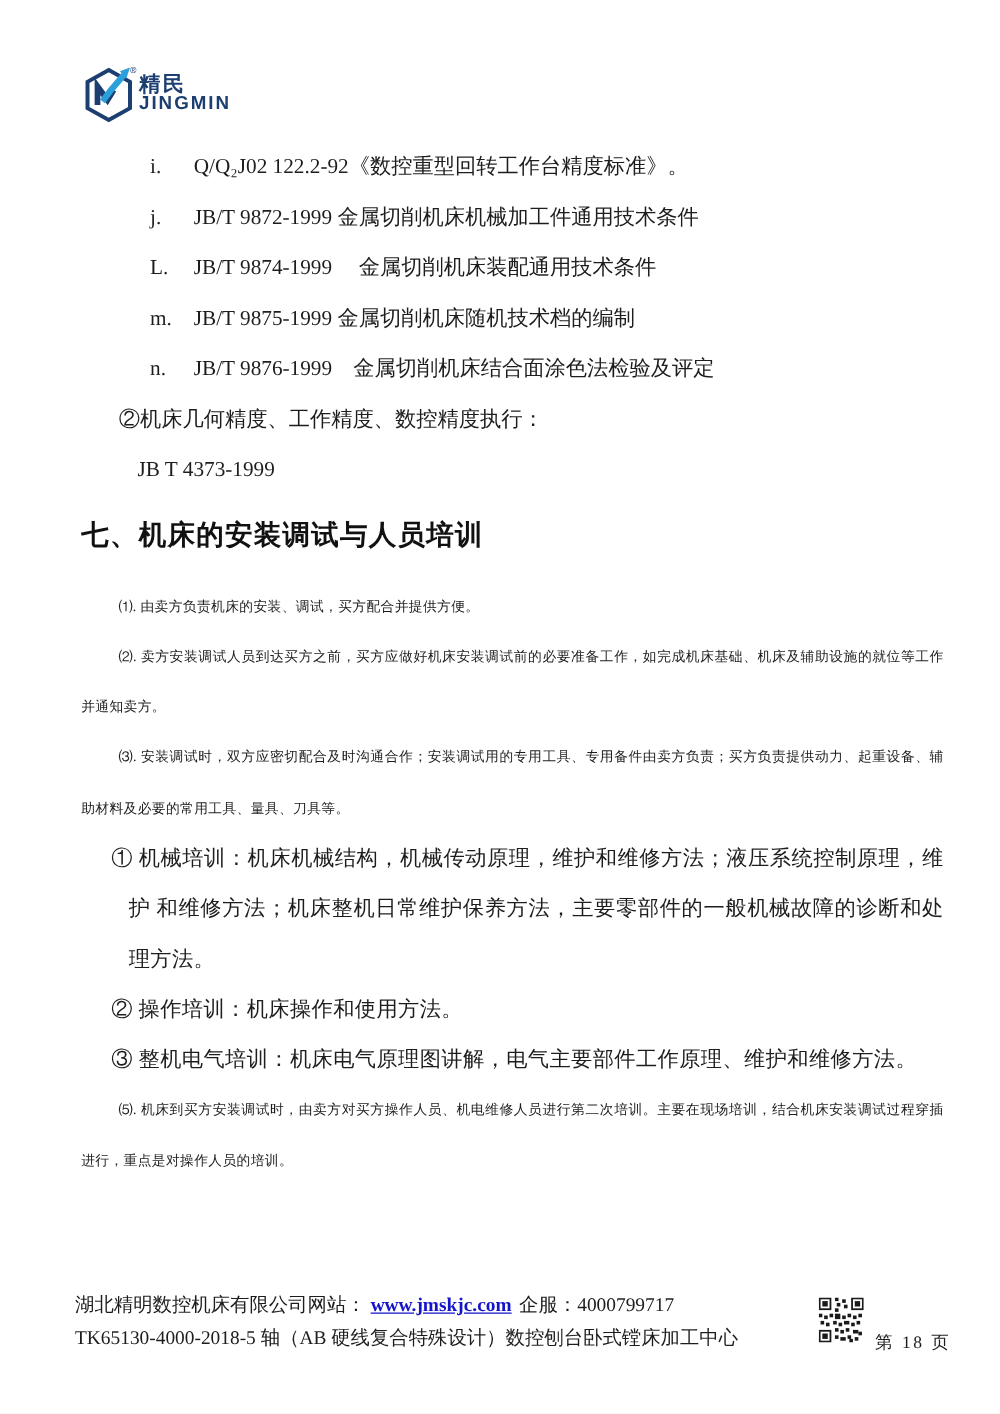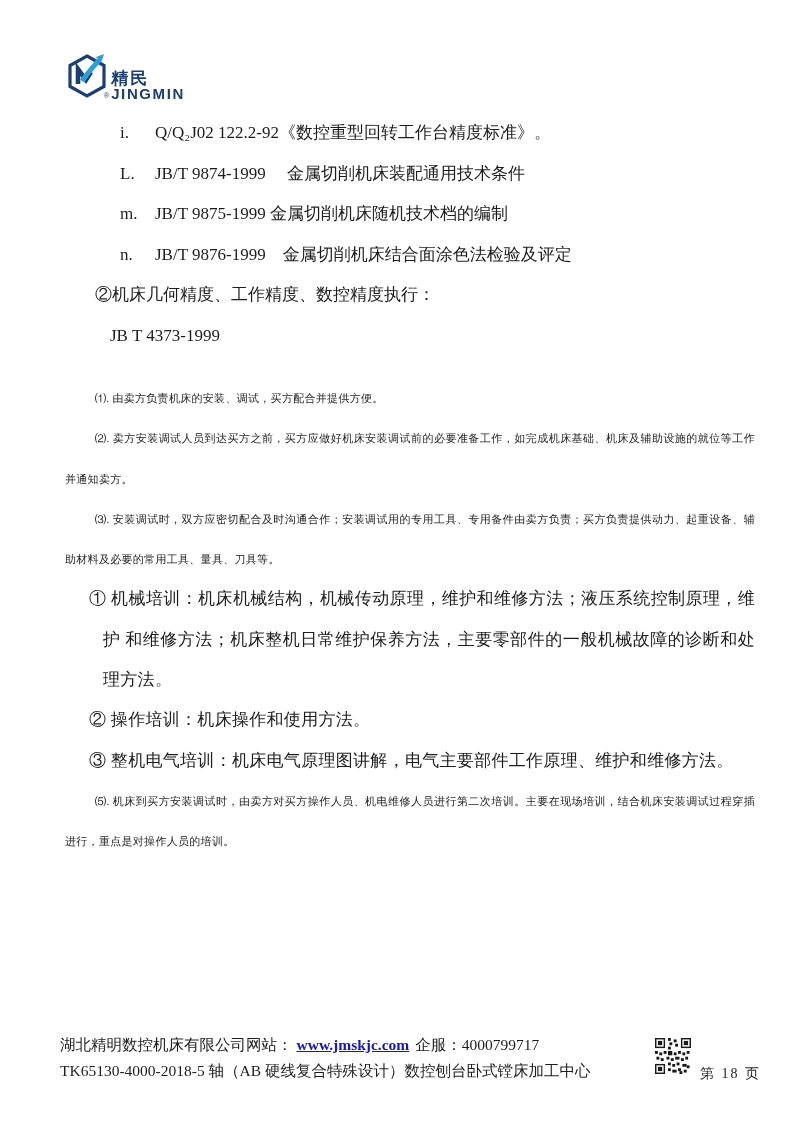--- a/index.html
+++ b/index.html
@@ -13,21 +13,21 @@
     color: #1d1d1d;
     overflow: hidden;
   }
 
   
   .logo {
     position: absolute;
     top: 53px;
     left: 66px;
     display: flex;
-    align-items: flex-end;
+    align-items: flex-start;
   }
   .logo svg { display:block; }
   .logo-reg {
     font-size: 7px;
     color: #1d3e70;
     margin: 0 2px 0 -4px;
     font-family: "Liberation Sans", sans-serif;
   }
   .logo-text { margin-top: 6px; }
   .logo-cn {
@@ -159,32 +159,36 @@
       <span class="logo-en">JINGMIN</span>
     </span>
   </div>
 
   <div class="content">
 
     <div class="std-row">
       <span class="std-label">i.</span><span>Q/Q₂J02 122.2-92《数控重型回转工作台精度标准》。</span>
     </div>
     <div class="std-row">
+      <span class="std-label">j.</span><span>JB/T 9872-1999 金属切削机床机械加工件通用技术条件</span>
+    </div>
+    <div class="std-row">
       <span class="std-label">L.</span><span>JB/T 9874-1999　 金属切削机床装配通用技术条件</span>
     </div>
     <div class="std-row">
       <span class="std-label">m.</span><span>JB/T 9875-1999 金属切削机床随机技术档的编制</span>
     </div>
     <div class="std-row">
       <span class="std-label">n.</span><span>JB/T 9876-1999　金属切削机床结合面涂色法检验及评定</span>
     </div>
 
     <p class="precision-note">②机床几何精度、工作精度、数控精度执行：</p>
     <p class="precision-standard">JB T 4373-1999</p>
 
+    <h1 class="section-heading">七、机床的安装调试与人员培训</h1>
 
     <div class="body-text">
       <p class="para">⑴. 由卖方负责机床的安装、调试，买方配合并提供方便。</p>
       <p class="para">⑵. 卖方安装调试人员到达买方之前，买方应做好机床安装调试前的必要准备工作，如完成机床基础、机床及辅助设施的就位等工作并通知卖方。</p>
       <p class="para">⑶. 安装调试时，双方应密切配合及时沟通合作；安装调试用的专用工具、专用备件由卖方负责；买方负责提供动力、起重设备、辅助材料及必要的常用工具、量具、刀具等。</p>
 
       <p class="training-item">① 机械培训：机床机械结构，机械传动原理，维护和维修方法；液压系统控制原理，维护 和维修方法；机床整机日常维护保养方法，主要零部件的一般机械故障的诊断和处理方法。</p>
       <p class="training-item">② 操作培训：机床操作和使用方法。</p>
       <p class="training-item">③ 整机电气培训：机床电气原理图讲解，电气主要部件工作原理、维护和维修方法。</p>
 

